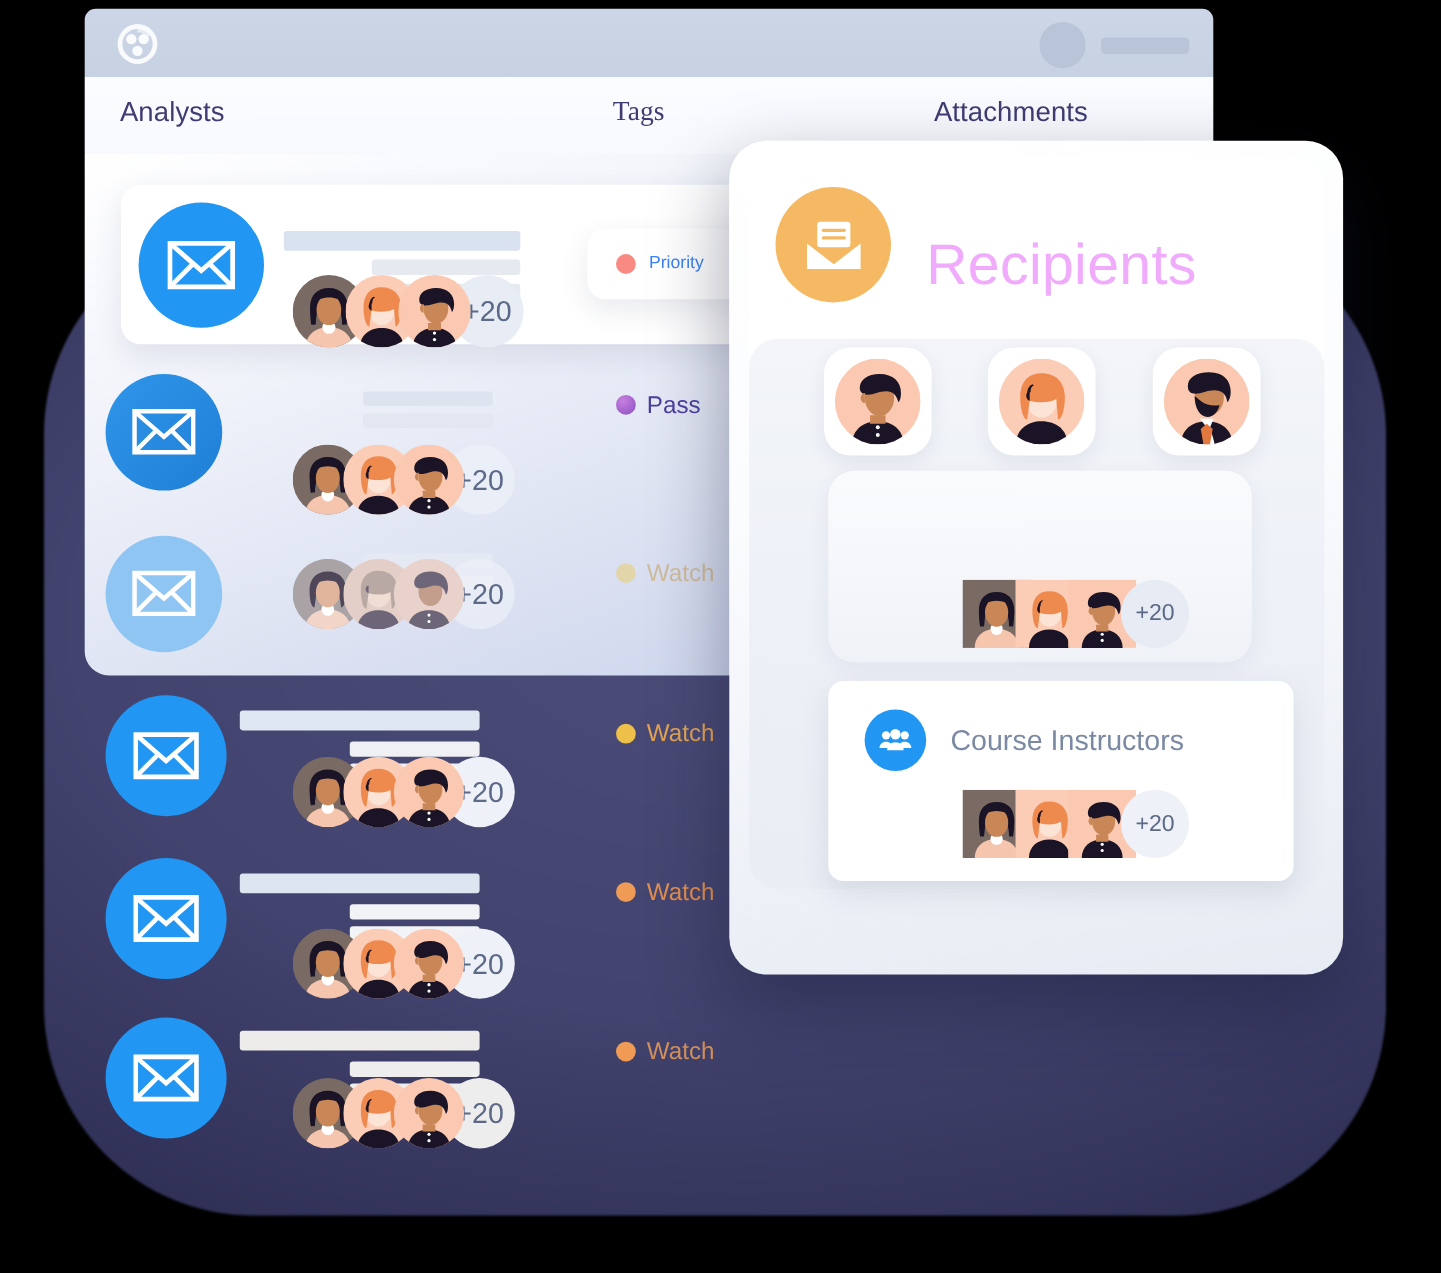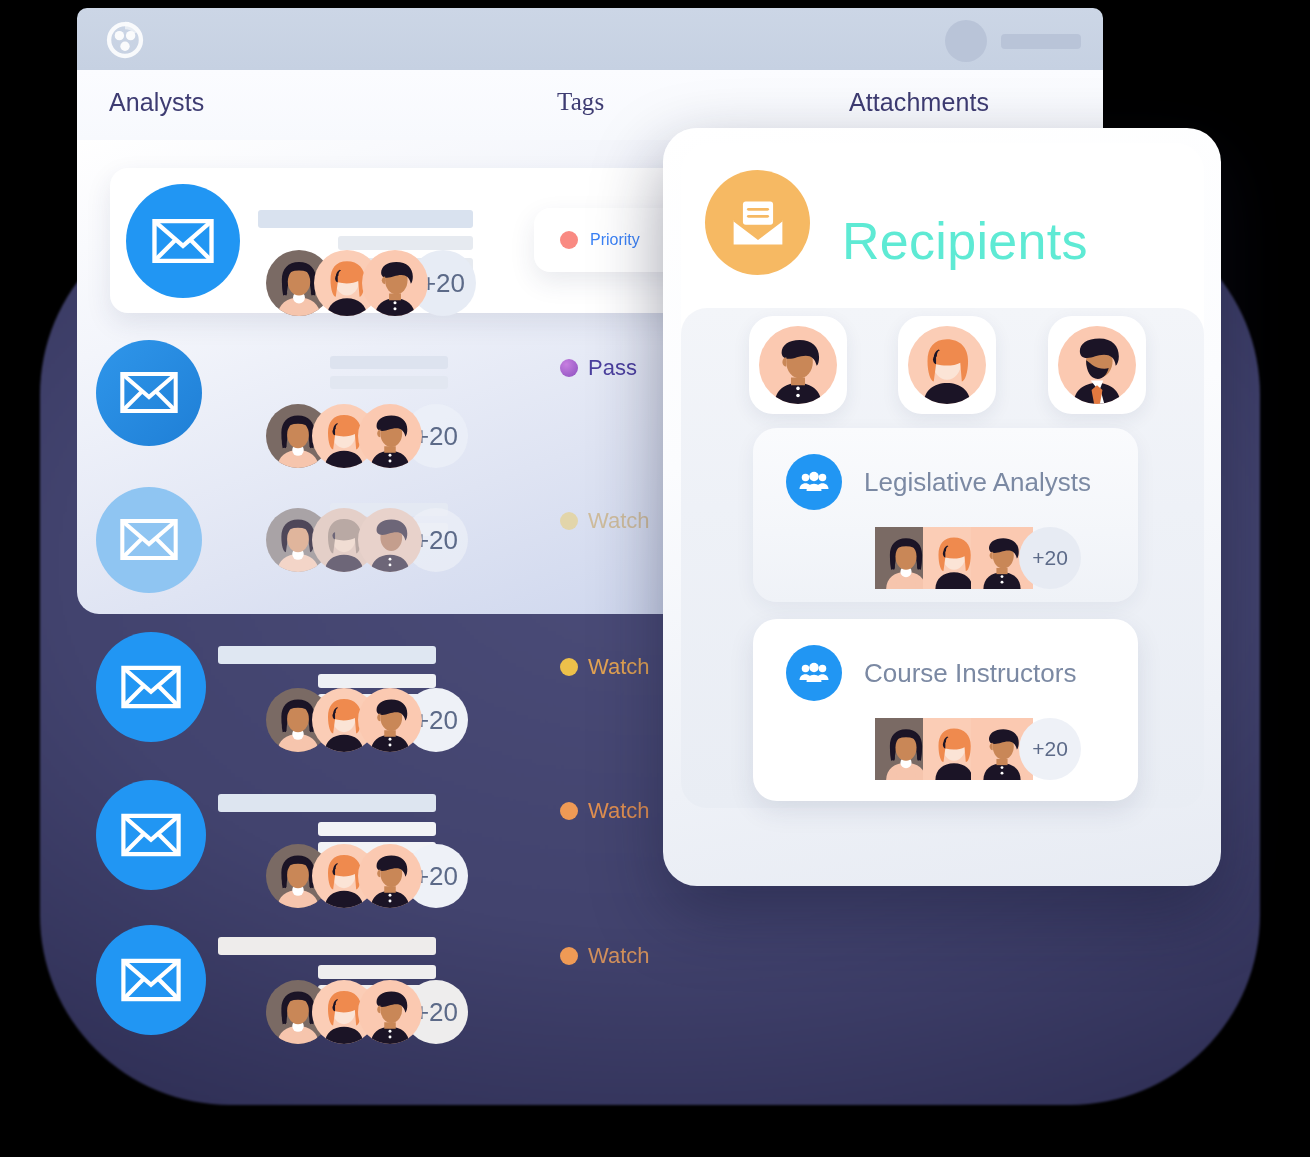--- a/index.html
+++ b/index.html
@@ -84,42 +84,42 @@
   }
   .recip-inner{
     position:absolute;left:681px;top:143px;width:523px;height:665px;border-radius:28px;
     background:linear-gradient(180deg,#ffffff 0%,#ffffff 34%,#f6f8fb 64%,#eceff6 100%);
   }
   .recip-head{position:absolute;left:705px;top:170px;display:flex;align-items:center;gap:32px;}
   .recip-badge{
     width:105px;height:105px;border-radius:50%;background:#f6b963;
     display:flex;align-items:center;justify-content:center;flex:none;
   }
-  .recip-title{font-size:52px;color:#5eead4;letter-spacing:.3px;margin-top:37px;}
+  .recip-title{font-size:52px;color:#f0abfc;letter-spacing:.3px;margin-top:37px;}
 
   .recip-body{
     position:absolute;left:681px;top:308px;width:523px;height:500px;border-radius:26px;
     background:linear-gradient(180deg,#f3f5f9 0%,#eef1f7 40%,#e9edf4 100%);
   }
   .avtile{
     position:absolute;width:98px;height:98px;border-radius:24px;background:#fff;
     box-shadow:0 6px 18px rgba(40,50,90,.08);
     display:flex;align-items:center;justify-content:center;
   }
   .avtile .circ{width:78px;height:78px;border-radius:50%;overflow:hidden;}
 
   .groupcard{
     position:absolute;border-radius:24px;
     display:block;
   }
   .gc1{left:753px;top:428px;width:385px;height:174px;
        background:linear-gradient(180deg,#fafbfd 0%,#f4f6fa 60%,#eff2f7 100%);
        box-shadow:0 6px 20px rgba(40,50,90,.06);}
-  .gc2{left:753px;top:619px;width:385px;height:182px;background:#ffffff;
-       box-shadow:0 10px 26px rgba(40,50,90,.10);}
+  .gc2{left:753px;top:619px;width:423px;height:182px;background:#ffffff;
+       box-shadow:0 10px 26px rgba(40,50,90,.10);border-radius:14px;}
   .gc-head{position:absolute;left:33px;top:26px;display:flex;align-items:center;gap:22px;}
   .gc-icon{width:56px;height:56px;border-radius:50%;background:#2196f3;display:flex;align-items:center;justify-content:center;flex:none;}
   .gc-label{font-size:26px;color:#7b89a3;white-space:nowrap;}
   .gc-avs{position:absolute;left:122px;top:99px;display:flex;align-items:center;}
   .gc-avs .av{width:62px;height:62px;}
   .gc-avs .av + .av{margin-left:-14px;}
   .gc-avs .plus{width:62px;height:62px;margin-left:-14px;font-size:21px;}
 
   svg{overflow:visible;}
 </style>
@@ -449,28 +449,20 @@
           <use href="#avB"></use>
         </svg></div>
   </div>
   <div class="avtile" style="left:1048px;top:316px;">
     <div class="circ"><svg width="78" height="78">
           <use href="#avD"></use>
         </svg></div>
   </div>
 
   <div class="groupcard gc1">
-    <div class="gc-head">
-      <span class="gc-icon">
-          <svg width="32" height="22">
-            <use href="#people"></use>
-          </svg>
-        </span>
-      <span class="gc-label">Legislative Analysts</span>
-    </div>
     <div class="gc-avs">
       <div class="av"><svg width="62" height="62">
             <use href="#avA"></use>
           </svg></div>
       <div class="av"><svg width="62" height="62">
             <use href="#avB"></use>
           </svg></div>
       <div class="av"><svg width="62" height="62">
             <use href="#avC"></use>
           </svg></div>

